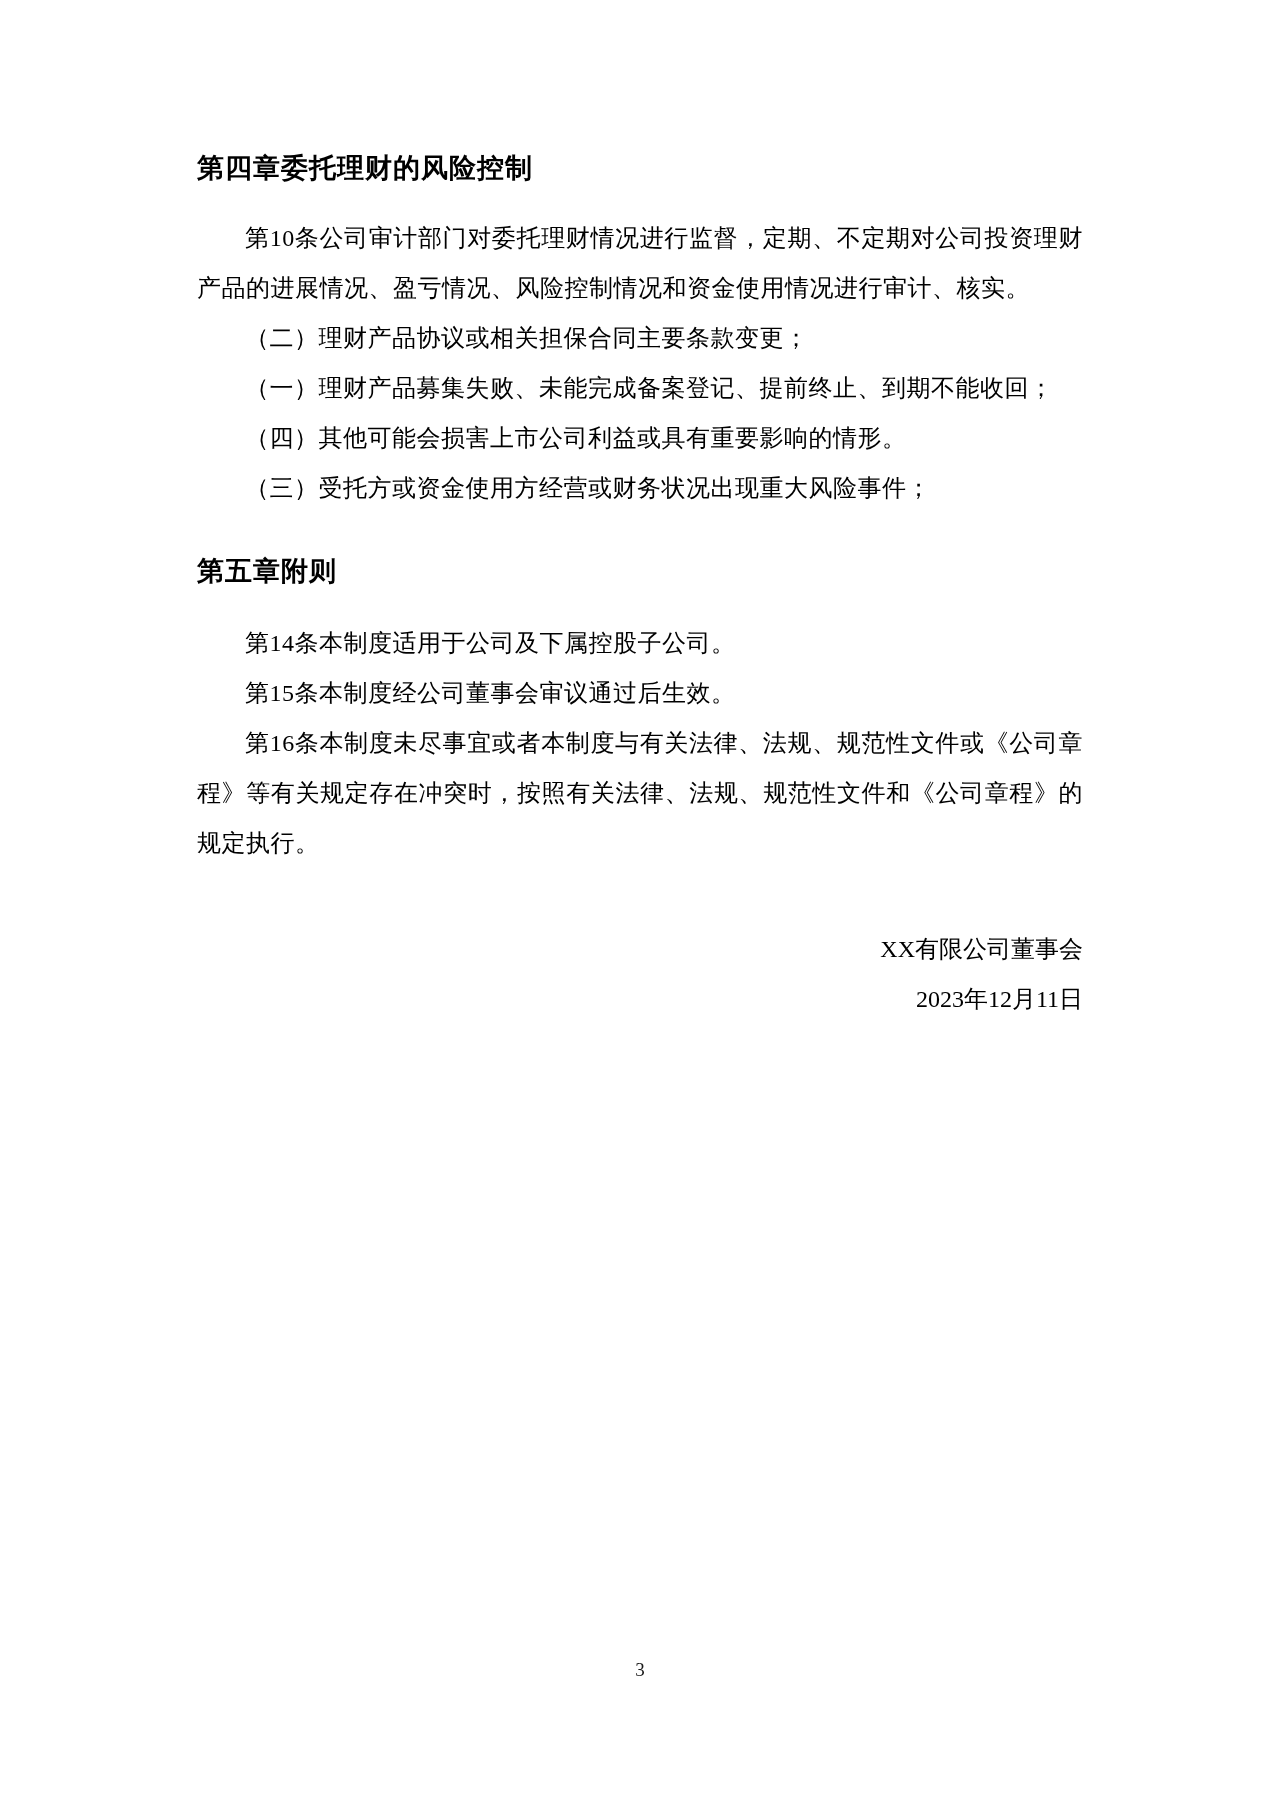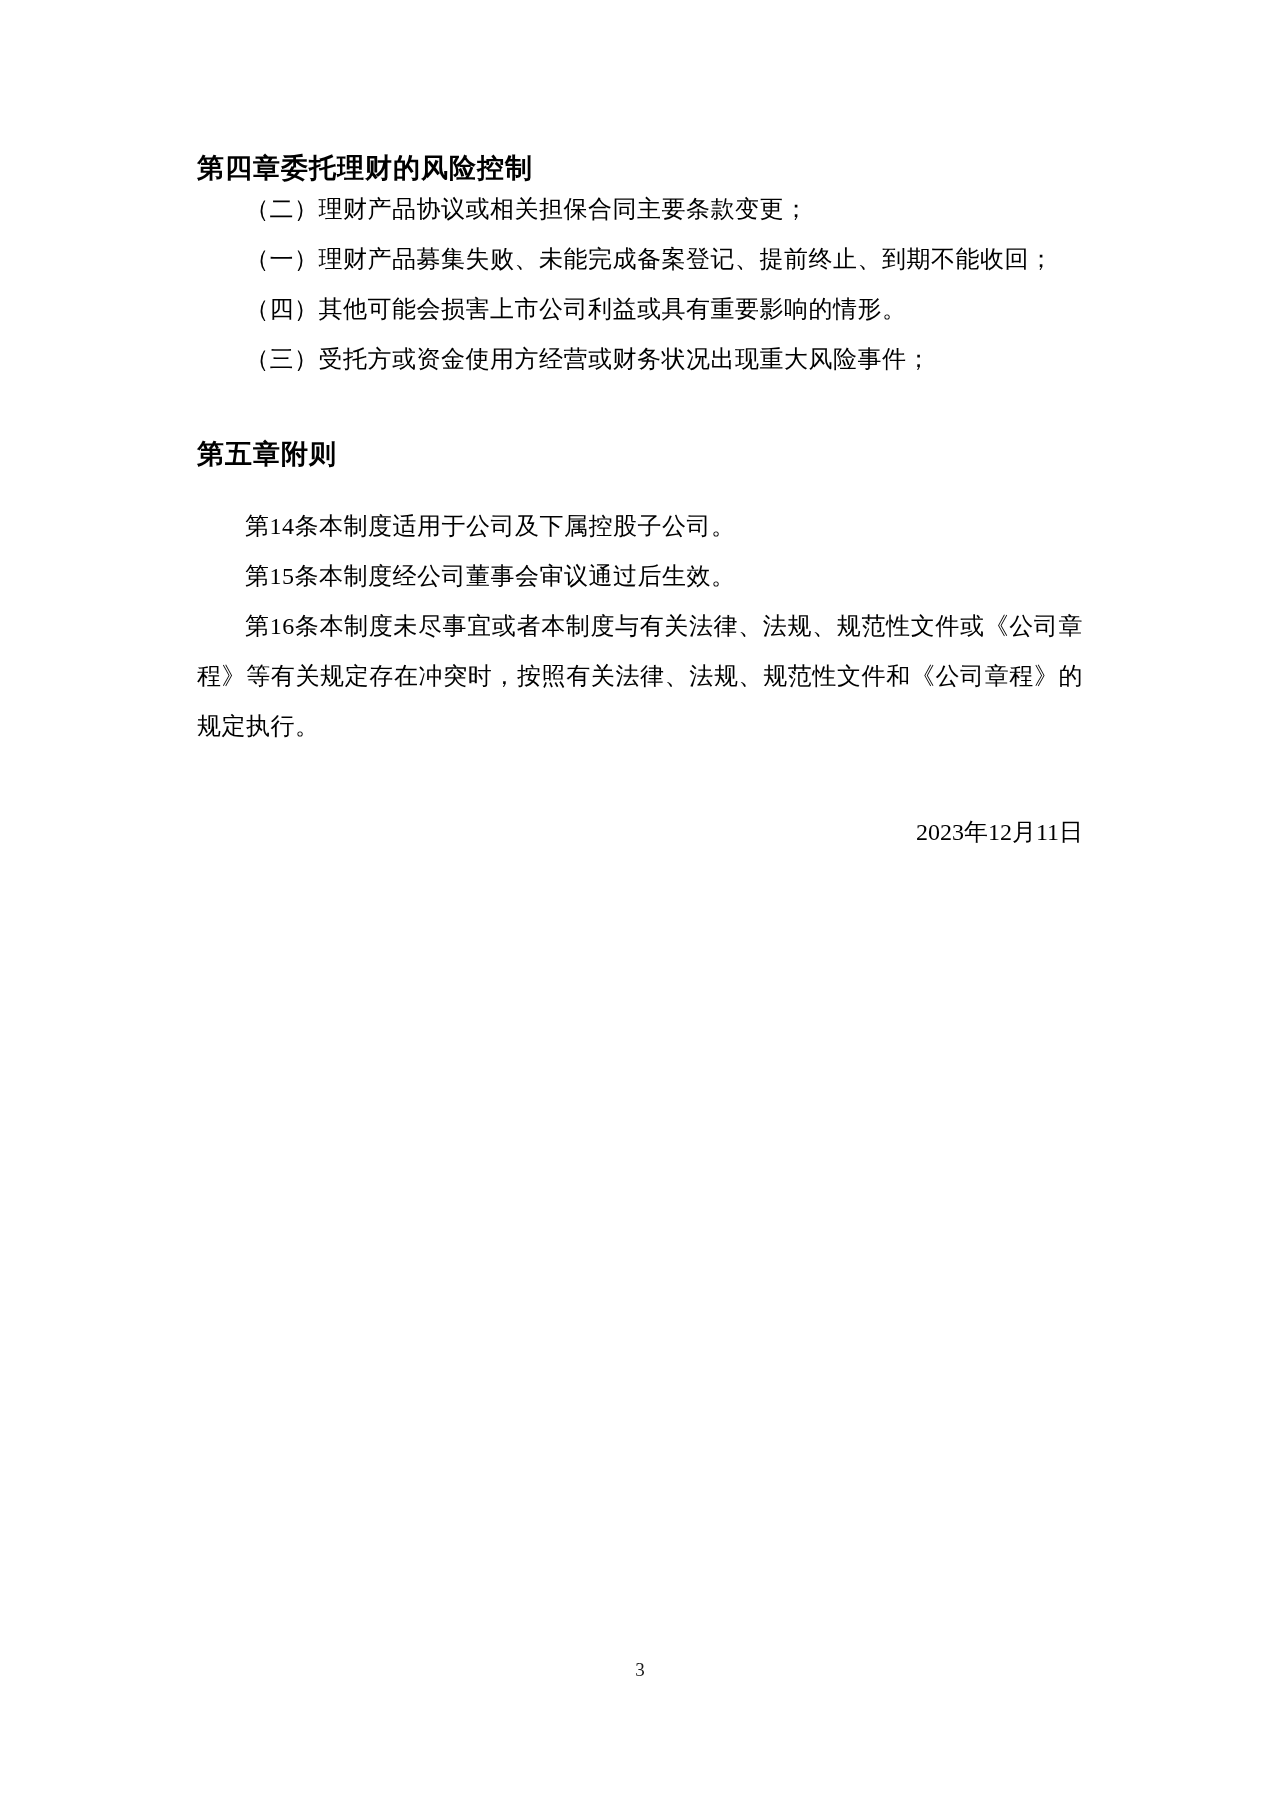--- a/index.html
+++ b/index.html
@@ -22,21 +22,21 @@
   .chapter-heading {
     margin: 0;
     font-family: "Liberation Sans", sans-serif;
     font-weight: bold;
     font-size: 27px;
     line-height: 32px;
     text-align: left;
     letter-spacing: 1px;
   }
   .heading-ch4 { padding-top: 152px; }
-  .heading-ch5 { margin-top: 54px; }
+  .heading-ch5 { margin-top: 42px; }
   p.body-par {
     margin: 0;
     font-size: 24px;
     line-height: 50px;
     text-align: justify;
     text-indent: 2em;
     letter-spacing: 0.5px;
   }
   p.first-after-heading { margin-top: 29px; }
   p.first-after-heading5 { margin-top: 31px; }
@@ -58,20 +58,21 @@
     color: #1a1a1a;
   }
 </style>
 </head>
 <body>
 
 <div class="page">
 
   <h1 class="chapter-heading heading-ch4">第四章委托理财的风险控制</h1>
 
+  <p class="body-par first-after-heading">第10条公司审计部门对委托理财情况进行监督，定期、不定期对公司投资理财产品的进展情况、盈亏情况、风险控制情况和资金使用情况进行审计、核实。</p>
 
 
   <p class="body-par">（二）理财产品协议或相关担保合同主要条款变更；</p>
 
   <p class="body-par">（一）理财产品募集失败、未能完成备案登记、提前终止、到期不能收回；</p>
 
   <p class="body-par">（四）其他可能会损害上市公司利益或具有重要影响的情形。</p>
 
   <p class="body-par">（三）受托方或资金使用方经营或财务状况出现重大风险事件；</p>
 
@@ -80,18 +81,19 @@
   <h1 class="chapter-heading heading-ch5">第五章附则</h1>
 
   <p class="body-par first-after-heading5">第14条本制度适用于公司及下属控股子公司。</p>
 
   <p class="body-par">第15条本制度经公司董事会审议通过后生效。</p>
 
   <p class="body-par">第16条本制度未尽事宜或者本制度与有关法律、法规、规范性文件或《公司章程》等有关规定存在冲突时，按照有关法律、法规、规范性文件和《公司章程》的规定执行。</p>
 
 
   <div class="signature">
+    <p>XX有限公司董事会</p>
     <p>2023年12月11日</p>
   </div>
 
   <div class="page-number">3</div>
 
 </div>
 
 </body></html>

